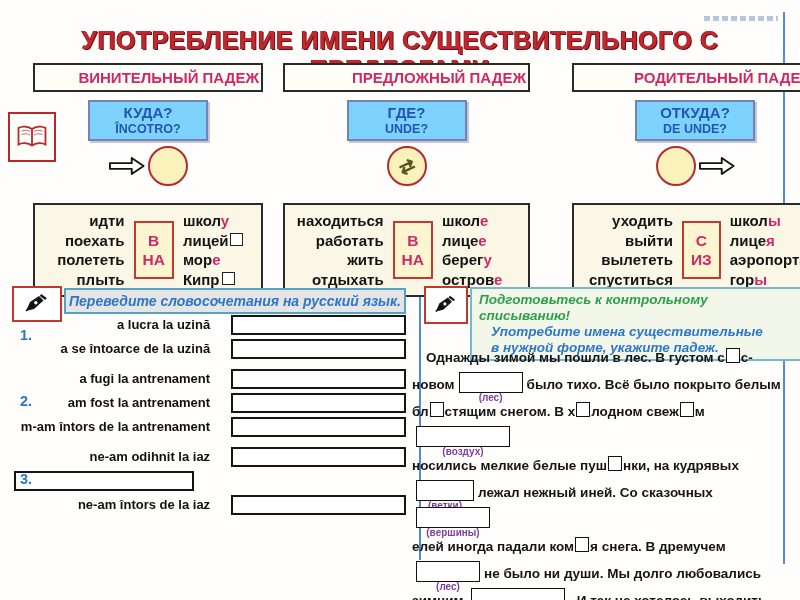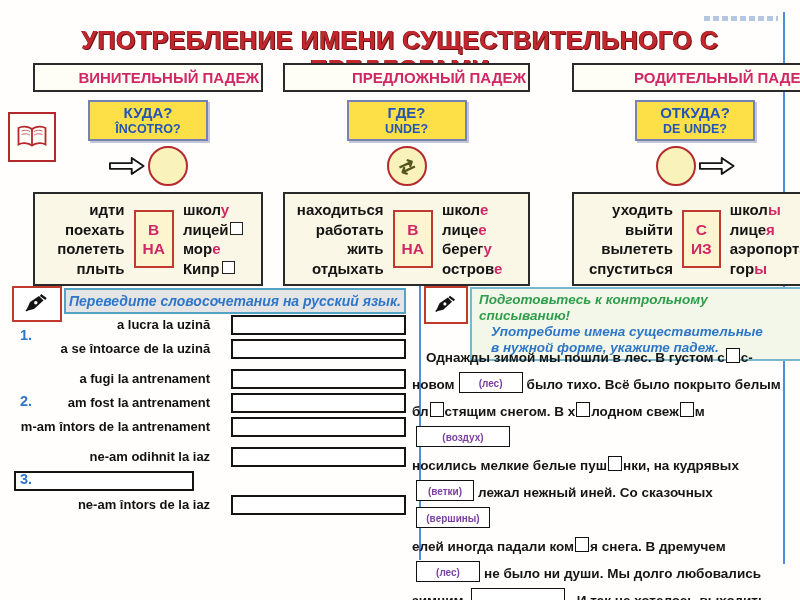--- a/index.html
+++ b/index.html
@@ -22,31 +22,31 @@
   
   .column { position:absolute; top:63px; }
   .colpos0 { left:33px;  width:230px; }
   .colpos1 { left:283px; width:247px; }
   .colpos2 { left:572px; width:246px; }
 
   .case-header { border:2px solid #2a2a2a; background:#fffef6; color:#d02766;
                  font-weight:bold; font-size:15px; text-align:right; padding:4px 2px; }
 
   .qbox { margin:8px auto 0; width:max-content; min-width:92px; border:2px solid #7683b2;
-          background:#fde047; box-shadow:2px 2px 0 rgba(120,130,170,.45);
+          background:#7dd3fc; box-shadow:2px 2px 0 rgba(120,130,170,.45);
           text-align:center; padding:2px 12px; color:#2355b4; font-weight:bold; }
   .q-ru { font-size:15px; line-height:18px; }
   .q-ro { font-size:12.5px; line-height:15px; }
 
   .icon-row { height:46px; display:flex; align-items:center; justify-content:center; gap:3px; margin-top:2px; }
   .circle { width:40px; height:40px; border:2.5px solid #b52a2e; border-radius:50%;
             background:#f9f2ba; box-sizing:border-box; display:flex; align-items:center; justify-content:center; }
   .cycle-glyph { font-size:19px; color:#55551e; font-weight:bold; transform:rotate(-25deg); }
 
-  .verb-box { margin-top:3px; border:2px solid #2a2a2a; background:#fbf7e6;
+  .verb-box { margin-top:14px; border:2px solid #2a2a2a; background:#fbf7e6;
               display:flex; align-items:center; padding:6px 2px; height:78px; box-sizing:content-box; }
   .verbs { flex:1.15; text-align:right; font-weight:bold; font-size:15px; color:#141414; line-height:19.5px; }
   .prep-box { margin:0 9px; border:2px solid #c03a30; background:#fcf5cf; color:#d02766;
               font-weight:bold; font-size:15.5px; text-align:center; padding:8px 7px; line-height:19px; }
   .nouns { flex:1; text-align:left; font-weight:bold; font-size:15px; color:#141414; line-height:19.5px; }
   .ending { color:#d02766; }
   .zero-square { display:inline-block; width:11px; height:11px; border:1.8px solid #222;
                  background:#fff; margin-left:2px; }
 
   
@@ -74,21 +74,21 @@
                  font-size:13.5px; line-height:16px; }
   .dict-h1 { color:#2f9e4b; }
   .dict-h2, .dict-h3 { color:#2d76c8;margin-left:12px; }
 
   .dict-text { position:absolute; left:412px; top:344px; width:386px; font-weight:bold;
                font-size:13.5px; line-height:27px; color:#151515; text-indent:14px; }
   .letter-gap { display:inline-block; width:12px; height:13px; border:1.8px solid #111;
                 background:#fff; margin:0 1px; vertical-align:-1px; }
   .blank { display:inline-block; position:relative; height:19px; border:1.8px solid #111;
            background:#fff; margin:0 4px; vertical-align:-4px; }
-  .blank .hint { position:absolute; top:5px; left:50%; transform:translateX(-50%);
+  .blank .hint { position:absolute; top:19px; left:50%; transform:translateX(-50%);
                  font-size:10px; color:#7b3fa2; font-weight:bold; line-height:11px;
                  white-space:nowrap; text-indent:0; }
 </style>
 </head>
 <body>
 
 <div class="page">
 
   <div class="title">УПОТРЕБЛЕНИЕ ИМЕНИ СУЩЕСТВИТЕЛЬНОГО С ПРЕДЛОГАМИ</div>
   <div class="watermark"></div>

